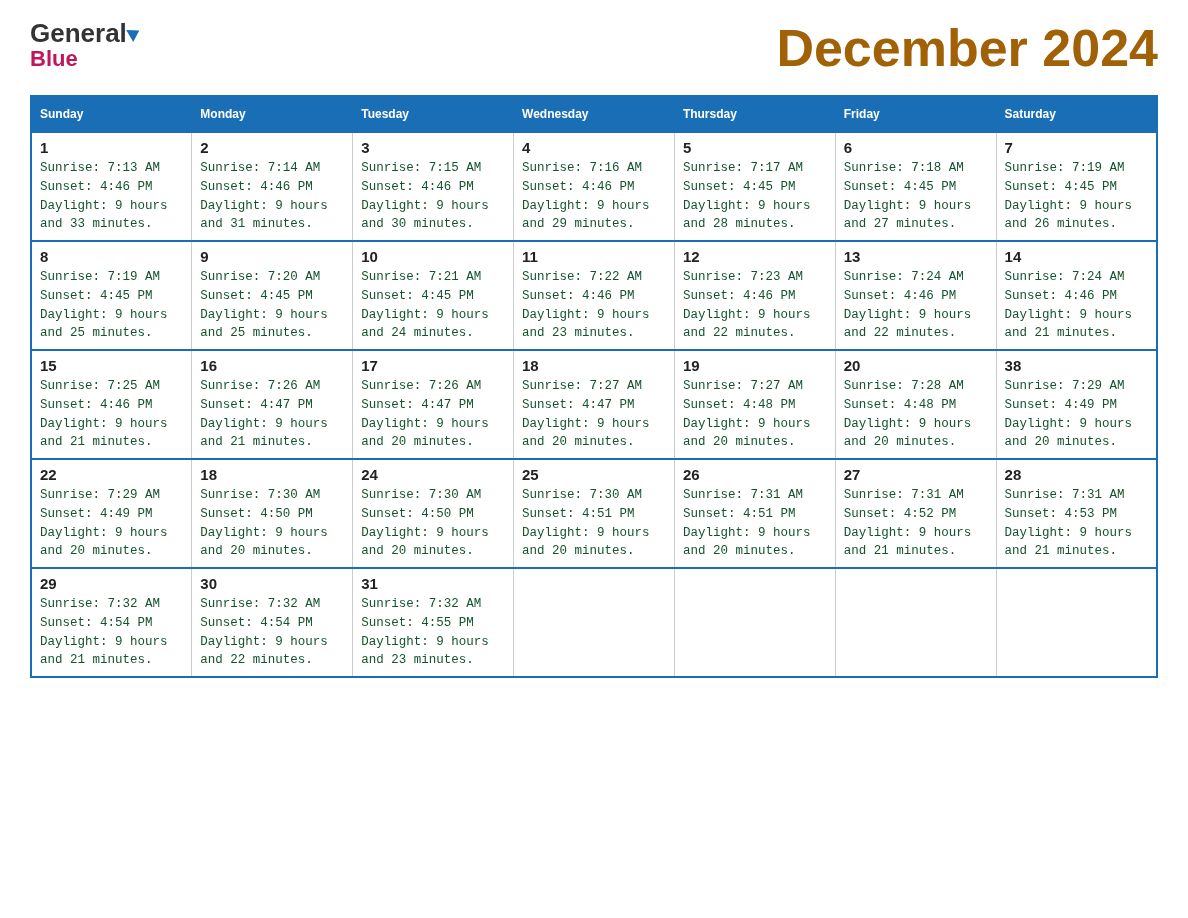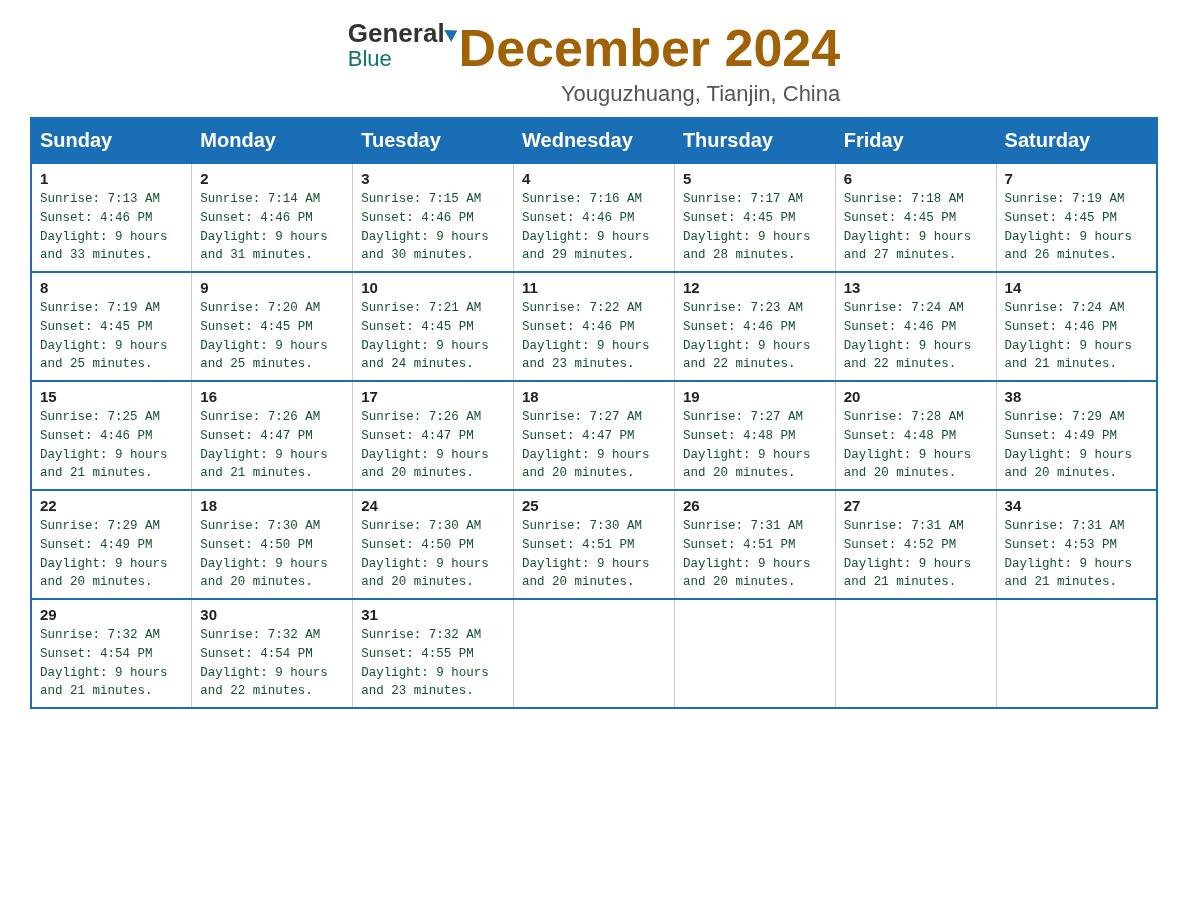--- a/index.html
+++ b/index.html
@@ -5,42 +5,42 @@
     * { margin: 0; padding: 0; box-sizing: border-box; }
     body {
       font-family: Arial, Helvetica, sans-serif;
       background: #fff;
       width: 1188px;
       min-height: 918px;
       padding: 20px 30px;
     }
     .header {
       display: flex;
-      justify-content: center;
+      justify-content: space-between;
       align-items: flex-start;
-      margin-bottom: 10px;
+      margin-bottom: 18px;
     }
     .logo {
       display: flex;
       flex-direction: column;
       align-items: flex-start;
     }
     .logo-general {
       font-size: 26px;
       font-weight: bold;
       color: #333;
       line-height: 1;
     }
     .logo-general span {
       color: #1a6eb5;
     }
     .logo-blue {
       font-size: 22px;
-      font-weight: normal;
-      color: #0f766e;
+      font-weight: bold;
+      color: #be185d;
       line-height: 1;
       margin-top: 2px;
     }
     .title-block {
       text-align: right;
     }
     .month-title {
       font-size: 52px;
       font-weight: bold;
       color: #a16207;
@@ -53,21 +53,21 @@
     }
     .calendar {
       width: 100%;
       border-collapse: collapse;
       border: 2px solid #1a6eb5;
     }
     .calendar th {
       background-color: #1a6eb5;
       color: #fff;
       padding: 10px 8px;
-      font-size: 20px;
+      font-size: 12px;
       font-weight: bold;
       text-align: left;
       border: 1px solid #1a6eb5;
     }
     .calendar td {
       border: 1px solid #ccc;
       vertical-align: top;
       padding: 6px 8px;
       width: calc(100% / 7);
       min-height: 100px;
@@ -99,21 +99,20 @@
 
 <div class="header">
   <div class="logo">
     <div class="logo-general">
       General<span style="display:inline-block;width:0;height:0;border-left:11px solid #1a6eb5;border-top:7px solid transparent;border-bottom:7px solid transparent;margin-left:3px;vertical-align:middle;transform:rotate(-30deg) translateY(-2px);"></span>
     </div>
     <div class="logo-blue">Blue</div>
   </div>
   <div class="title-block">
     <div class="month-title">December 2024</div>
-    <div class="location">Youguzhuang, Tianjin, China</div>
   </div>
 </div>
 
 <table class="calendar">
   <thead>
     <tr>
     <th>Sunday</th>
         <th>Monday</th>
         <th>Tuesday</th>
         <th>Wednesday</th>
@@ -232,21 +231,21 @@
         </td>
         <td>
           <span class="day-num">26</span>
           <span class="day-info">Sunrise: 7:31 AM<br>Sunset: 4:51 PM<br>Daylight: 9 hours<br>and 20 minutes.</span>
         </td>
         <td>
           <span class="day-num">27</span>
           <span class="day-info">Sunrise: 7:31 AM<br>Sunset: 4:52 PM<br>Daylight: 9 hours<br>and 21 minutes.</span>
         </td>
         <td>
-          <span class="day-num">34</span>
+          <span class="day-num">28</span>
           <span class="day-info">Sunrise: 7:31 AM<br>Sunset: 4:53 PM<br>Daylight: 9 hours<br>and 21 minutes.</span>
         </td>
       </tr>
       <tr>
         <td>
           <span class="day-num">29</span>
           <span class="day-info">Sunrise: 7:32 AM<br>Sunset: 4:54 PM<br>Daylight: 9 hours<br>and 21 minutes.</span>
         </td>
         <td>
           <span class="day-num">30</span>

